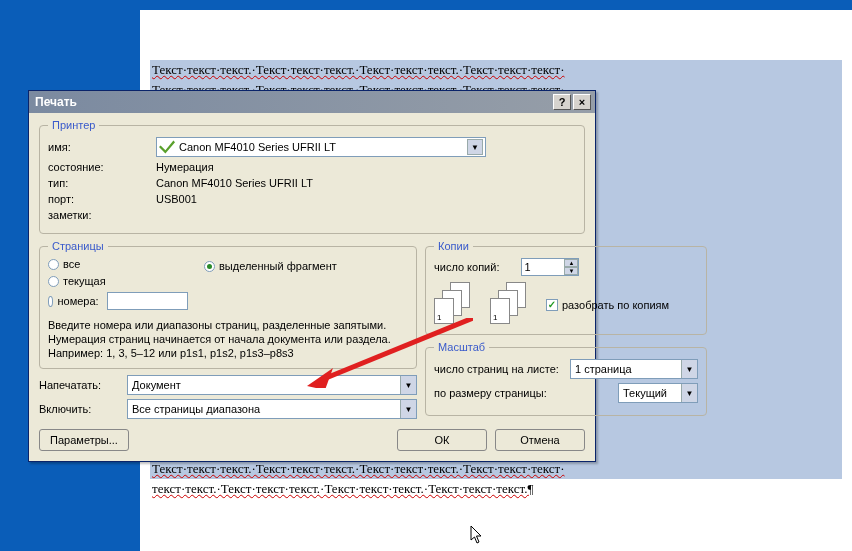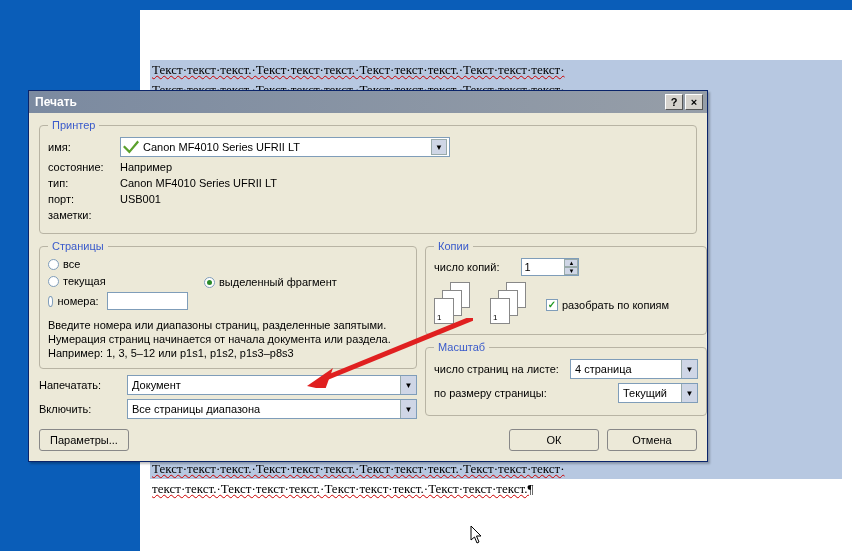--- a/index.html
+++ b/index.html
@@ -36,21 +36,21 @@
     text-decoration-thickness: 1px;
     padding: 0 2px;
   }
   .doc-blank { height: 18px; }
   .doc-lastline { background: #fff; }
 
   .dialog {
     position: absolute;
     left: 28px;
     top: 90px;
-    width: 680px;
+    width: 568px;
     background: #ece9d8;
     border: 1px solid #0a246a;
     box-shadow: 2px 2px 2px rgba(0,0,0,0.25);
   }
   .titlebar {
     background: linear-gradient(to right, #7b8aa0, #969ea8);
     color: #fff;
     font-weight: bold;
     height: 22px;
     display: flex;
@@ -82,21 +82,21 @@
     padding: 6px 8px 8px 8px;
     margin-bottom: 6px;
     position: relative;
   }
   legend {
     padding: 0 4px;
     color: #395acb;
     font-size: 11px;
   }
 
-  .printer-row { display: flex; align-items: center; margin-bottom: 4px; font-size: 11px; }
+  .printer-row { display: flex; align-items: center; margin-bottom: 4px; font-size: 11px; gap: 36px; }
   .printer-row .lbl { width: 72px; color: #000; }
   .printer-row .val { color: #000; }
   .printer-select {
     display: flex; align-items: center;
     border: 1px solid #7f9db9;
     background: #fff;
     height: 20px;
     width: 330px;
     padding: 0 2px;
   }
@@ -299,21 +299,21 @@
           <div class="printer-row">
             <div class="lbl">имя:</div>
             <div class="printer-select">
               <span class="sel-icon"></span>
               <span class="sel-text">Canon MF4010 Series UFRII LT</span>
               <span class="sel-arrow">▼</span>
             </div>
           </div>
           <div class="printer-row">
             <div class="lbl">состояние:</div>
-            <div class="val">Например</div>
+            <div class="val">Нумерация</div>
           </div>
           <div class="printer-row">
             <div class="lbl">тип:</div>
             <div class="val">Canon MF4010 Series UFRII LT</div>
           </div>
           <div class="printer-row">
             <div class="lbl">порт:</div>
             <div class="val">USB001</div>
           </div>
           <div class="printer-row">
@@ -336,21 +336,21 @@
               <div class="radio-row">
                 <span class="radio"></span>
                 <span>текущая</span>
               </div>
               <div class="radio-row">
                 <span class="radio"></span>
                 <span>номера:</span>
                 <div class="pages-input"></div>
               </div>
             </div>
-            <div class="radio-row" style="margin-top:18px;padding-left:16px;">
+            <div class="radio-row" style="margin-top:2px;padding-left:16px;">
               <span class="radio selected"></span>
               <span>выделенный фрагмент</span>
             </div>
           </div>
           <div class="hint">Введите номера или диапазоны страниц, разделенные запятыми. Нумерация страниц начинается от начала документа или раздела. Например: 1, 3, 5–12 или p1s1, p1s2, p1s3–p8s3</div>
         </fieldset>
 
         <div style="margin-top:6px;">
           <div class="sel-row">
             <div class="lbl2">Напечатать:</div>
@@ -398,21 +398,21 @@
               <span>разобрать по копиям</span>
             </div>
           </div>
         </fieldset>
 
         <fieldset style="margin-top:6px;">
           <legend>Масштаб</legend>
           <div class="scale-row">
             <div class="lbl3">число страниц на листе:</div>
             <div class="combo" style="width:80px;">
-              <span>4 страница</span>
+              <span>1 страница</span>
               <span class="sel-arrow">▼</span>
             </div>
           </div>
           <div class="scale-row">
             <div class="lbl3">по размеру страницы:</div>
             <div class="combo" style="width:80px;margin-left:48px;">
               <span>Текущий</span>
               <span class="sel-arrow">▼</span>
             </div>
           </div>

